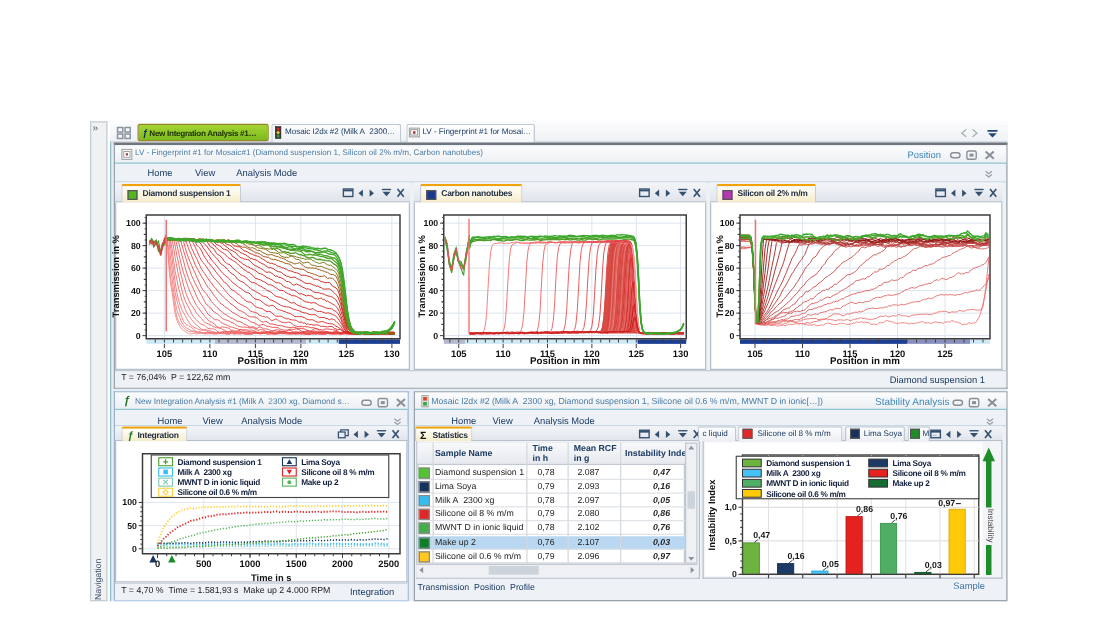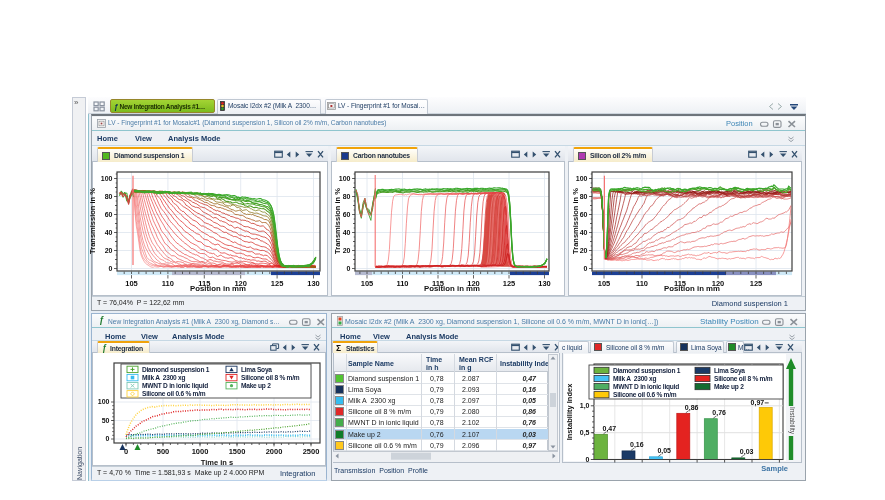--- a/index.html
+++ b/index.html
@@ -3,21 +3,21 @@
 *{margin:0;padding:0;box-sizing:border-box;}
 html,body{width:885px;height:500px;background:#fff;font-family:"Liberation Sans",sans-serif;}
 .abs{position:absolute;}
 body{position:relative;overflow:hidden;}
 svg{overflow:visible;}
 .txt{position:absolute;white-space:nowrap;}
 .navy{color:#1b3a63;}
 .blue{color:#4a7ba6;}
 
 .win{position:absolute;background:#eef1f5;}
-.menu{position:absolute;font-size:7.5px;font-weight:bold;color:#1b3a63;}
+.menu{position:absolute;font-size:7.5px;font-weight:normal;color:#1b3a63;margin-left:21px;}
 .statusbar{position:absolute;background:#eef1f5;border-top:1px solid #c3cdd6;font-size:7px;color:#333;}
 .phead{position:absolute;background:linear-gradient(#f3f5f8,#e1e5ec);border-bottom:1px solid #b6bfca;}
 .pcontent{position:absolute;background:#fff;border:1px solid #b6bfca;border-top:none;}
 .atab{position:absolute;border-top:2px solid #f0a30a;border-left:1px solid #c8ccd4;border-right:1px solid #c8ccd4;
  background:linear-gradient(#fffefa,#f6ecca);border-radius:2px 2px 0 0;}
 .atab .sq{position:absolute;left:4px;top:3px;width:8px;height:8px;border:1px solid #555;}
 .atab .tt{position:absolute;left:16px;top:3px;font-size:6.8px;font-weight:bold;color:#233044;letter-spacing:-0.2px;}
 .itab{position:absolute;border:1px solid #c0c8d2;border-bottom:none;background:linear-gradient(#fdfdfe,#eceff3);border-radius:2px 2px 0 0;}
 </style></head><body>
 <div class="abs" style="left:88px;top:97px;width:718px;height:384px;background:#e7edf4;border-left:1px solid #8fc0cc;"></div>
@@ -389,21 +389,21 @@
 <div class="txt" style="left:97px;top:469px;font-size:7px;color:#222;">T = 4,70 %&nbsp;&nbsp;Time = 1.581,93 s&nbsp;&nbsp;Make up 2 4.000 RPM</div>
 <div class="txt navy" style="left:280px;top:469px;font-size:7.5px;">Integration</div>
 <div class="win" style="left:331px;top:313px;width:475px;height:168px;border:1px solid #9aa3ac;background:#eef1f5;"></div>
 <div class="abs" style="left:332px;top:314px;width:473px;height:14px;background:linear-gradient(#fbfcfd,#edf0f3);border-bottom:1px solid #8fc5ce;"></div>
 <svg class="abs" style="left:337px;top:316px" width="6" height="10" viewBox="0 0 6 10">
     <rect x="0.5" y="0.5" width="5" height="9" fill="#eee" stroke="#999" stroke-width="0.7"></rect>
     <rect x="1.5" y="1.5" width="3" height="3" fill="#d42"></rect>
     <rect x="1.5" y="5.5" width="3" height="3" fill="#3a4"></rect>
   </svg>
 <div class="txt blue" style="left:345px;top:318px;font-size:7px;letter-spacing:-0.03px;">Mosaic I2dx #2 (Milk A&nbsp; 2300 xg, Diamond suspension 1, Silicone oil 0.6 % m/m, MWNT D in ionic[…])</div>
-<div class="txt" style="left:700px;top:317px;font-size:8px;color:#3d85b5;">Stability Position</div>
+<div class="txt" style="left:700px;top:317px;font-size:8px;color:#3d85b5;">Stability Analysis</div>
 <svg class="abs" style="left:761px;top:318px" width="38" height="8" viewBox="0 0 38 8">
     <rect x="1.5" y="2.2" width="7.5" height="4" rx="2" fill="none" stroke="#8a9097" stroke-width="1.1"></rect>
     <rect x="14.5" y="0.8" width="7.5" height="6.6" rx="1.5" fill="none" stroke="#8a9097" stroke-width="1.1"></rect>
     <rect x="16.6" y="2.9" width="3.2" height="2.4" fill="#8a9097"></rect>
     <path d="M29.5 1.2l6.5 5.8M36 1.2l-6.5 5.8" stroke="#8a9097" stroke-width="1.6"></path>
   </svg>
 <div class="txt menu" style="left:340px;top:332px;">Home</div>
 <div class="txt menu" style="left:373px;top:332px;">View</div>
 <div class="txt menu" style="left:406px;top:332px;">Analysis Mode</div>
 <svg class="abs" style="left:788px;top:334px" width="8" height="7" viewBox="0 0 8 7">
@@ -561,12 +561,12 @@
     <text x="152" y="36.2" font-size="6.6" font-weight="bold" fill="#14213d" letter-spacing="-0.25">Make up 2</text>
     <rect x="32" y="38.6" width="15" height="6.2" fill="#fec907" stroke="#333" stroke-width="0.8"></rect>
     <text x="51" y="44.3" font-size="6.6" font-weight="bold" fill="#14213d" letter-spacing="-0.25">Silicone oil 0.6 % m/m</text>
     <text x="10" y="59" text-anchor="middle" font-size="7.5" font-weight="bold" fill="#111" transform="rotate(-90 10 59)">Instability Index</text>
   </svg>
 <svg class="abs" style="left:785px;top:358px" width="12" height="104" viewBox="0 0 12 104">
     <path d="M6 0L11 11H8.2V48H3.8V11H1z" fill="#1e8c28"></path>
     <rect x="3.8" y="78" width="4.4" height="24" fill="#1e8c28"></rect>
   </svg>
 <div class="txt" style="left:774px;top:417px;font-size:6.5px;color:#444;transform:rotate(90deg);transform-origin:center;width:36px;text-align:center;">Instability</div>
-<div class="txt" style="left:745px;top:464px;font-size:7.5px;font-weight:bold;color:#3d74a4;width:43px;text-align:right;">Sample</div>
+<div class="txt" style="left:745px;top:464px;font-size:7.5px;font-weight:normal;color:#3d74a4;width:43px;text-align:right;">Sample</div>
 </body></html>

